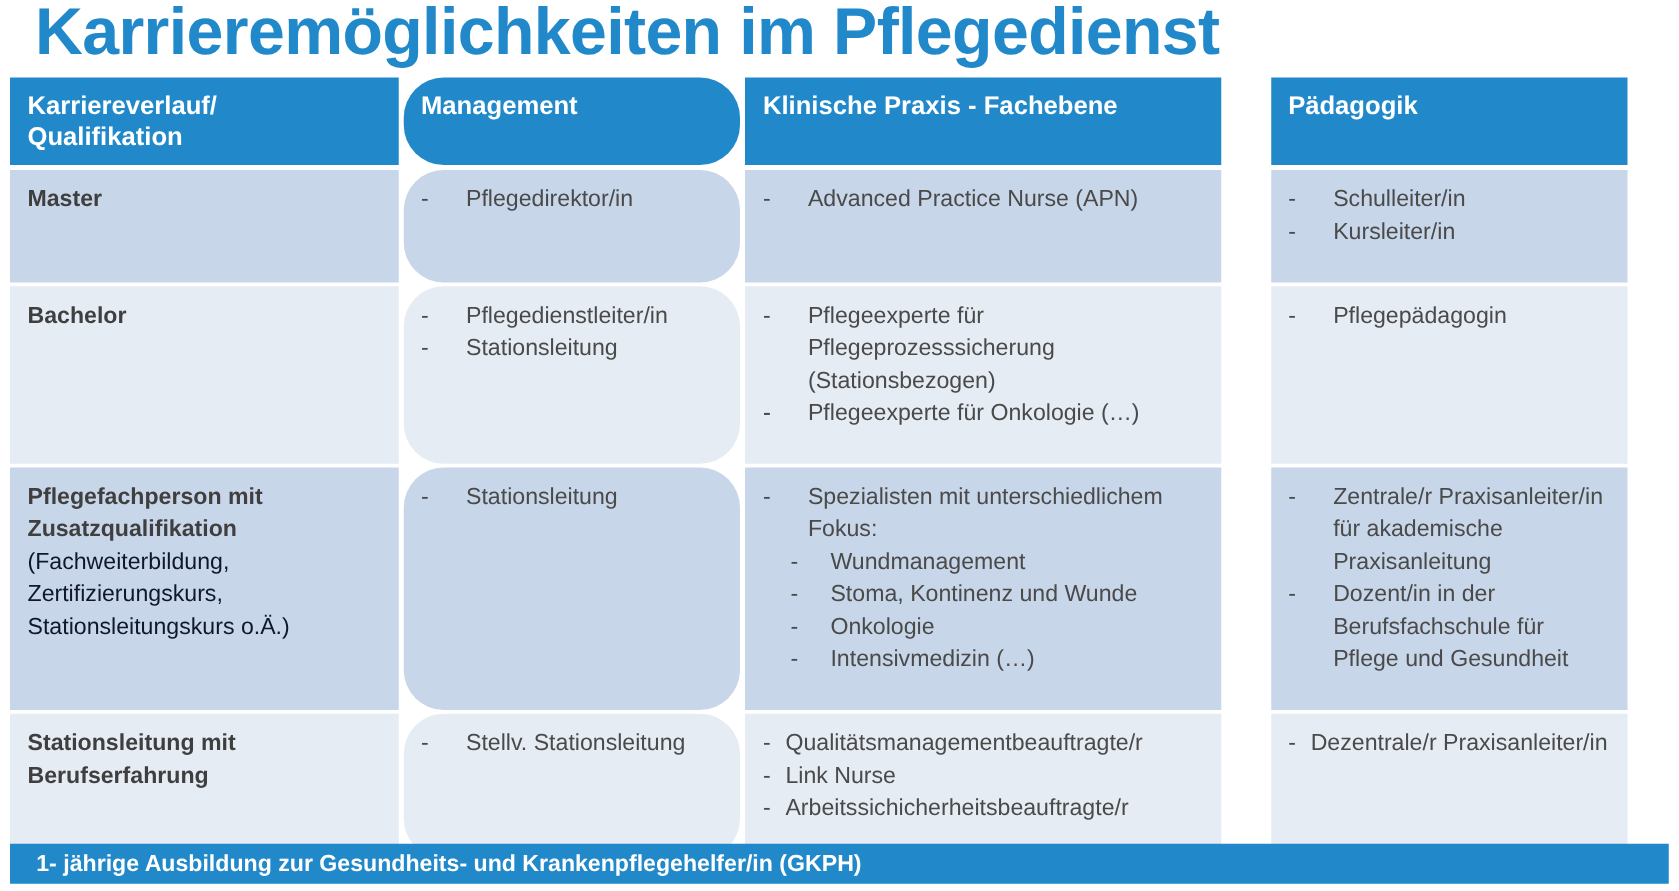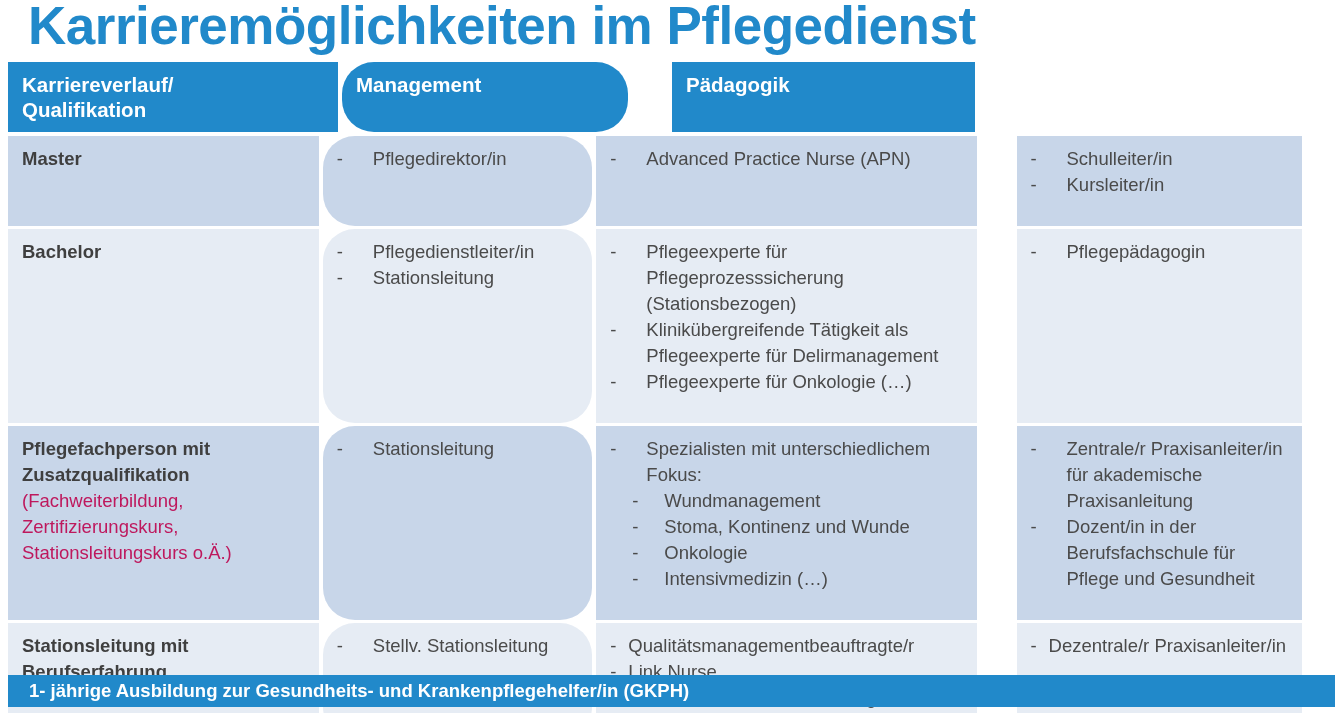--- a/index.html
+++ b/index.html
@@ -87,21 +87,21 @@
   }
   .shade-dark .cell { background: #c8d6e9; }
   .shade-light .cell { background: #e6ecf4; }
 
   .row-label {
     font-weight: bold;
     color: #3f3f3f;
   }
   .row-label-sub {
     font-weight: normal;
-    color: #be185d;
+    color: #0f172a;
   }
 
   
   ul.blist {
     list-style: none;
     margin: 0;
     padding: 0;
   }
   ul.blist > li {
     position: relative;
@@ -163,20 +163,21 @@
   <div class="table">
 
     <div class="row header-row">
       <div class="cell c0">
         <div>Karriereverlauf/</div>
         <div>Qualifikation</div>
       </div>
       <div class="gap"></div>
       <div class="cell c1">Management</div>
       <div class="gap"></div>
+      <div class="cell c2">Klinische Praxis - Fachebene</div>
       <div class="gap"></div>
       <div class="cell c3">Pädagogik</div>
     </div>
 
     <div class="row body-row shade-dark">
       <div class="cell c0">
         <div class="row-label">Master</div>
       </div>
       <div class="gap"></div>
       <div class="cell c1">
@@ -230,21 +231,20 @@
       </div>
       <div class="gap"></div>
       <div class="cell c2">
         <ul class="blist">
           <li>
             <span class="dash">-</span>
             <span>Pflegeexperte für Pflegeprozesssicherung (Stationsbezogen)</span>
           </li>
           <li>
             <span class="dash">-</span>
-            <span>Klinikübergreifende Tätigkeit als Pflegeexperte für Delirmanagement</span>
           </li>
           <li>
             <span class="dash">-</span>
             <span>Pflegeexperte für Onkologie (…)</span>
           </li>
         </ul>
       </div>
       <div class="gap"></div>
       <div class="cell c3">
         <ul class="blist">

